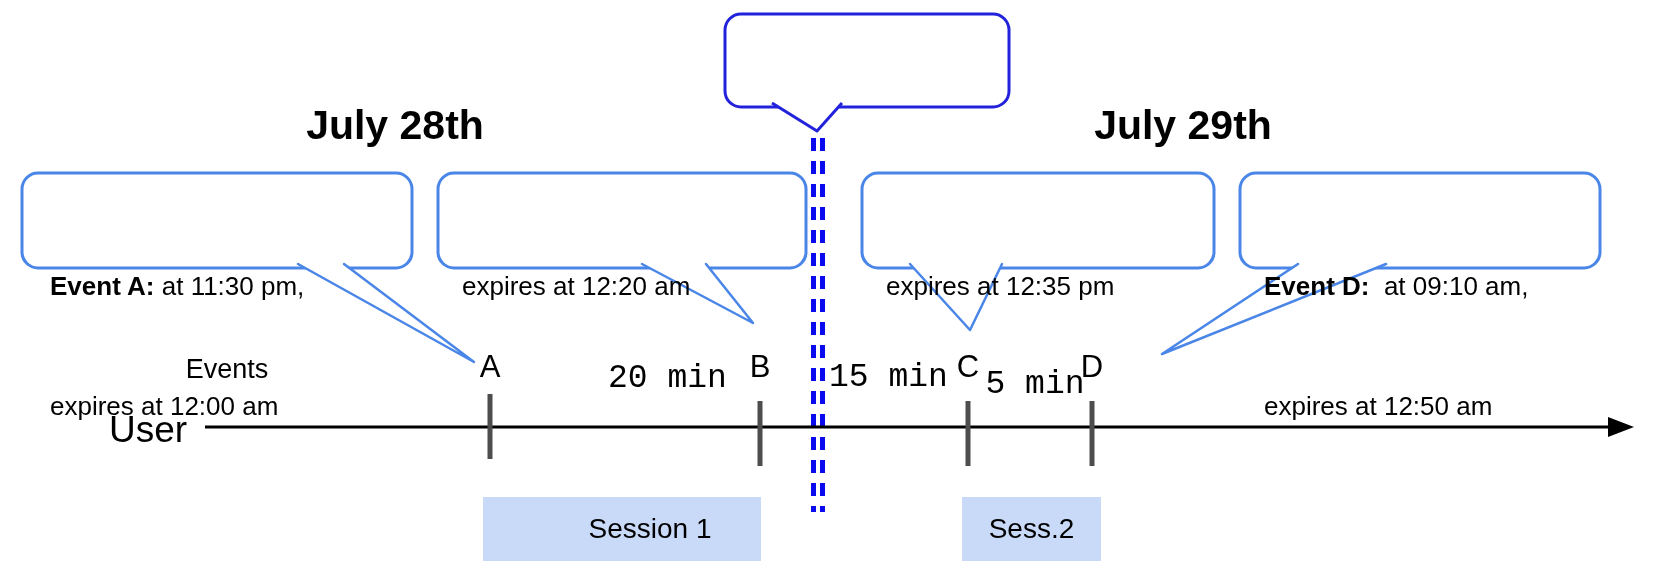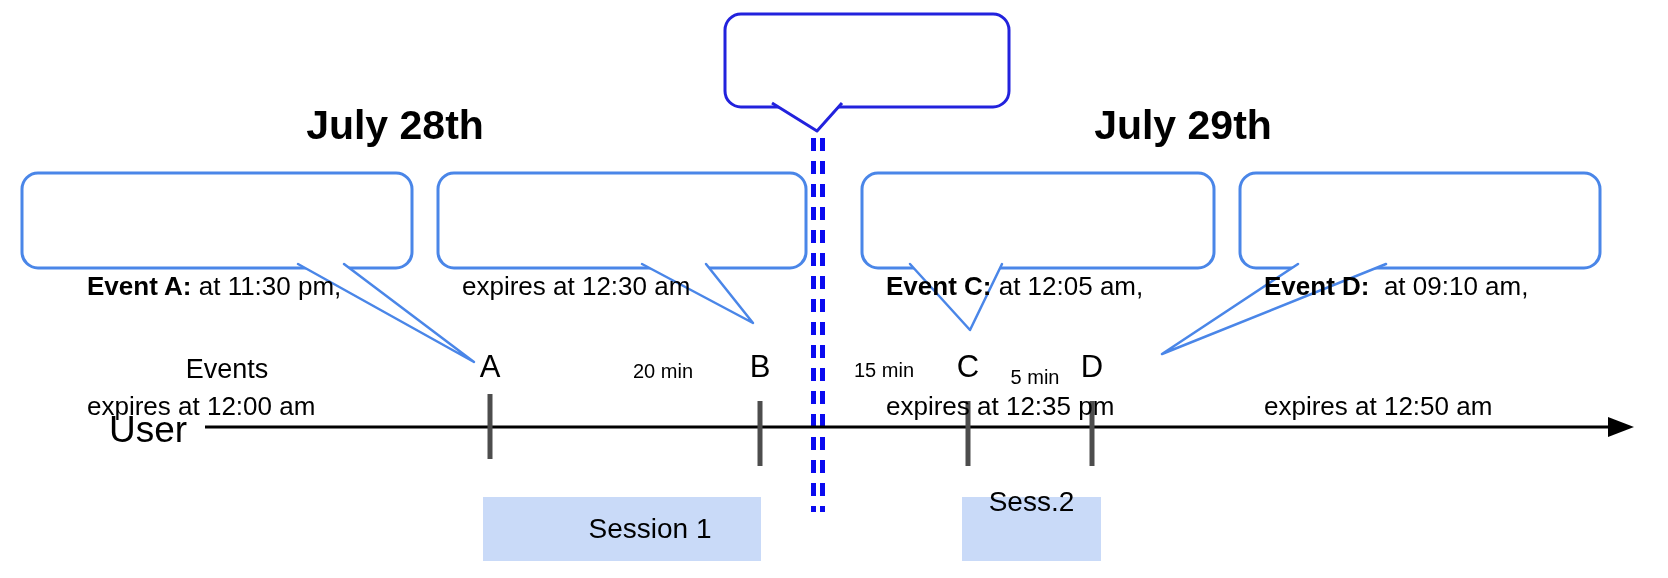--- a/index.html
+++ b/index.html
@@ -27,21 +27,21 @@
 
   
   .lbl { position: absolute; white-space: pre; }
   .center { text-align: center; }
   .date-lbl     { font-size: 41px; width: 300px; top: 102px; font-weight: bold; }
   .midnight-lbl { font-size: 37px; width: 236px; left: 700px; top: 44px; }
   .callout-text { font-size: 26px; line-height: 40px; top: 186px; }
   .events-lbl   { font-size: 27px; left: 167px; top: 354px; width: 120px; }
   .user-lbl     { font-size: 37px; left: 88px;  top: 409px; width: 120px; }
   .tick-lbl     { font-size: 31px; width: 44px; top: 349px; }
-  .interval-lbl { font-size: 20px; width: 110px; }
+  .interval-lbl { font-size: 33px; width: 110px; font-family: Liberation Mono, monospace; }
   .session-lbl  { position: absolute; font-size: 28px; display: flex; align-items: center; justify-content: center; }
 </style>
 </head>
 <body>
 
 <div id="canvas">
 
   <svg id="shapes" width="1668" height="578" viewBox="0 0 1668 578">
 
     <line class="dash" x1="813.5" y1="138" x2="813.5" y2="512"></line>
@@ -71,44 +71,43 @@
     <path class="tail" d="M 910,264 L 970,330 L 1002,264"></path>
 
     <rect class="bubble" x="1240" y="173" width="360" height="95" rx="16"></rect>
     <path class="tail" d="M 1298,264 L 1162,354 L 1386,264"></path>
   </svg>
 
   <div class="lbl center date-lbl" style="left:245px;">July 28th</div>
   <div class="lbl center date-lbl" style="left:1033px;">July 29th</div>
 
 
-  <div class="lbl callout-text" style="left:50px;margin-left:37px;">
+  <div class="lbl callout-text" style="left:50px;">
     <div><b>Event A:</b><span> at 11:30 pm,</span></div>
     <div>expires at 12:00 am</div>
   </div>
   <div class="lbl callout-text" style="left:462px;">
-    <div>expires at 12:30 am</div>
+    <div>expires at 12:20 am</div>
   </div>
   <div class="lbl callout-text" style="left:886px;">
-    <div><b>Event C:</b><span> at 12:05 am,</span></div>
     <div>expires at 12:35 pm</div>
   </div>
   <div class="lbl callout-text" style="left:1264px;">
     <div><b>Event D: </b><span> at 09:10 am,</span></div>
     <div>expires at 12:50 am</div>
   </div>
 
   <div class="lbl center events-lbl">Events</div>
   <div class="lbl center user-lbl">User</div>
 
   <div class="lbl center tick-lbl" style="left:468px;">A</div>
   <div class="lbl center tick-lbl" style="left:738px;">B</div>
   <div class="lbl center tick-lbl" style="left:946px;">C</div>
   <div class="lbl center tick-lbl" style="left:1070px;">D</div>
 
   <div class="lbl center interval-lbl" style="left:608px; top:360px;">20 min</div>
   <div class="lbl center interval-lbl" style="left:829px; top:359px;">15 min</div>
   <div class="lbl center interval-lbl" style="left:980px; top:366px;">5 min</div>
 
   <div class="session-lbl" style="left:483px; top:497px; width:334px; height:64px;">Session 1</div>
-  <div class="session-lbl" style="left:962px; top:470px; width:139px; height:64px;">Sess.2</div>
+  <div class="session-lbl" style="left:962px; top:497px; width:139px; height:64px;">Sess.2</div>
 
 </div>
 
 </body></html>

